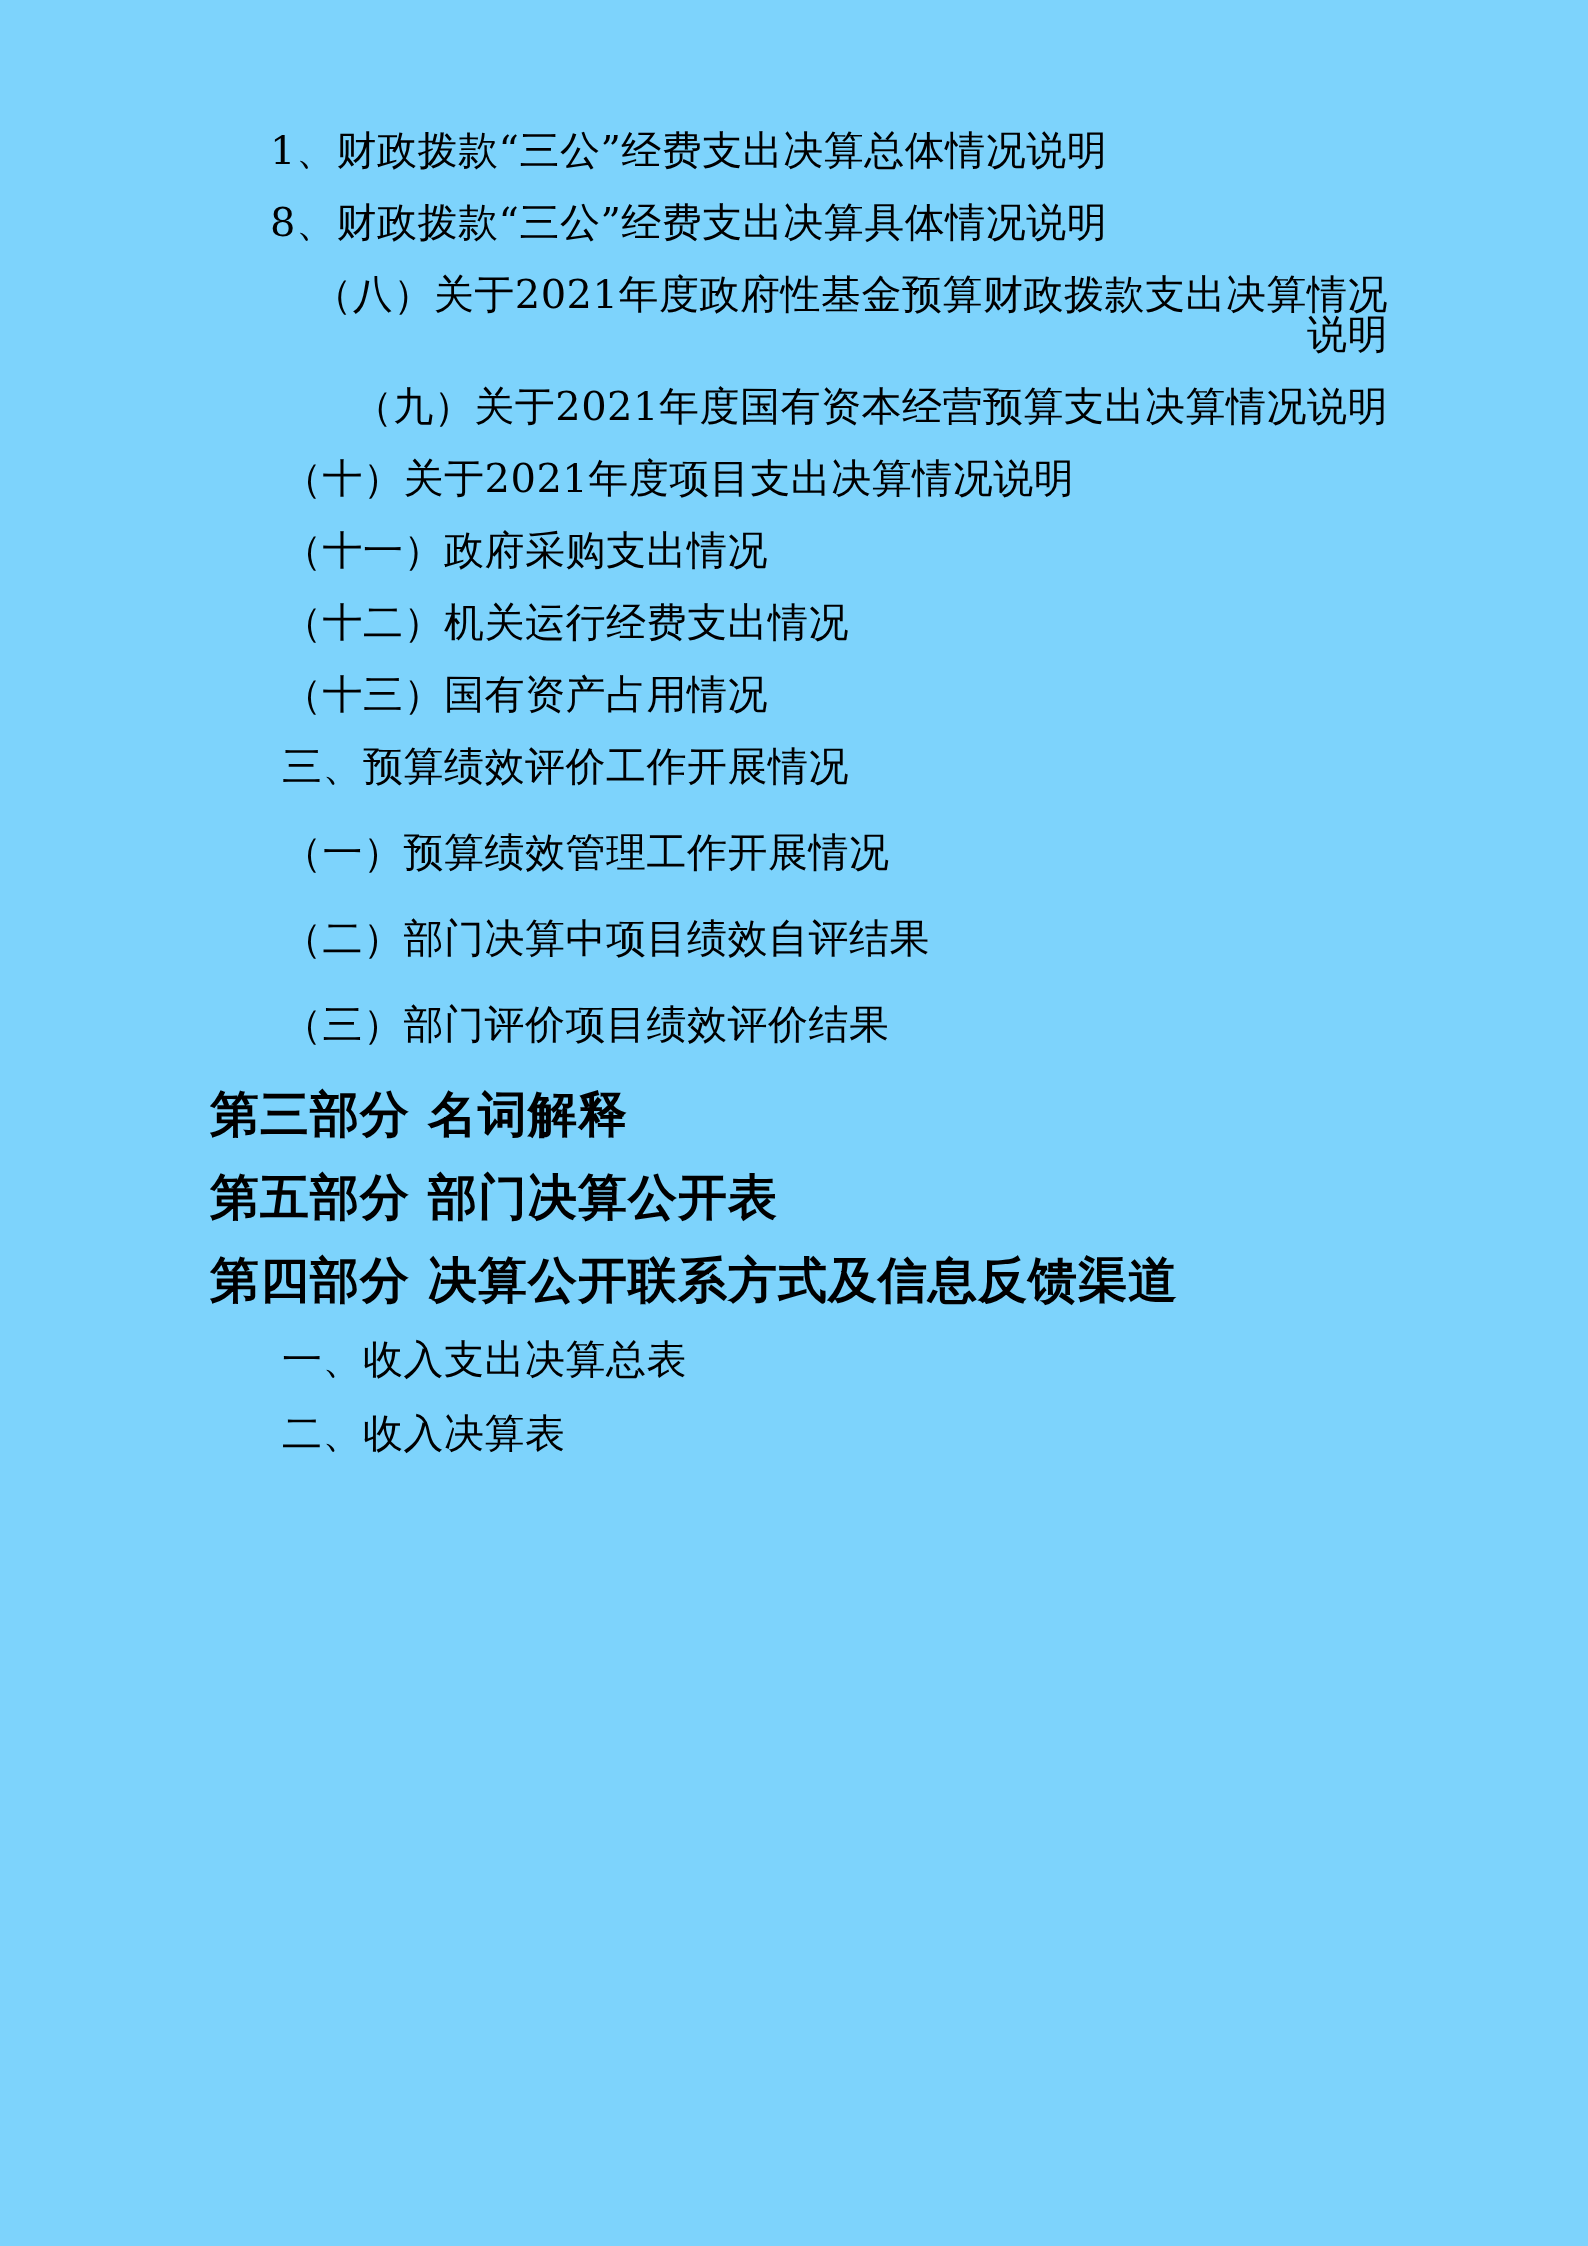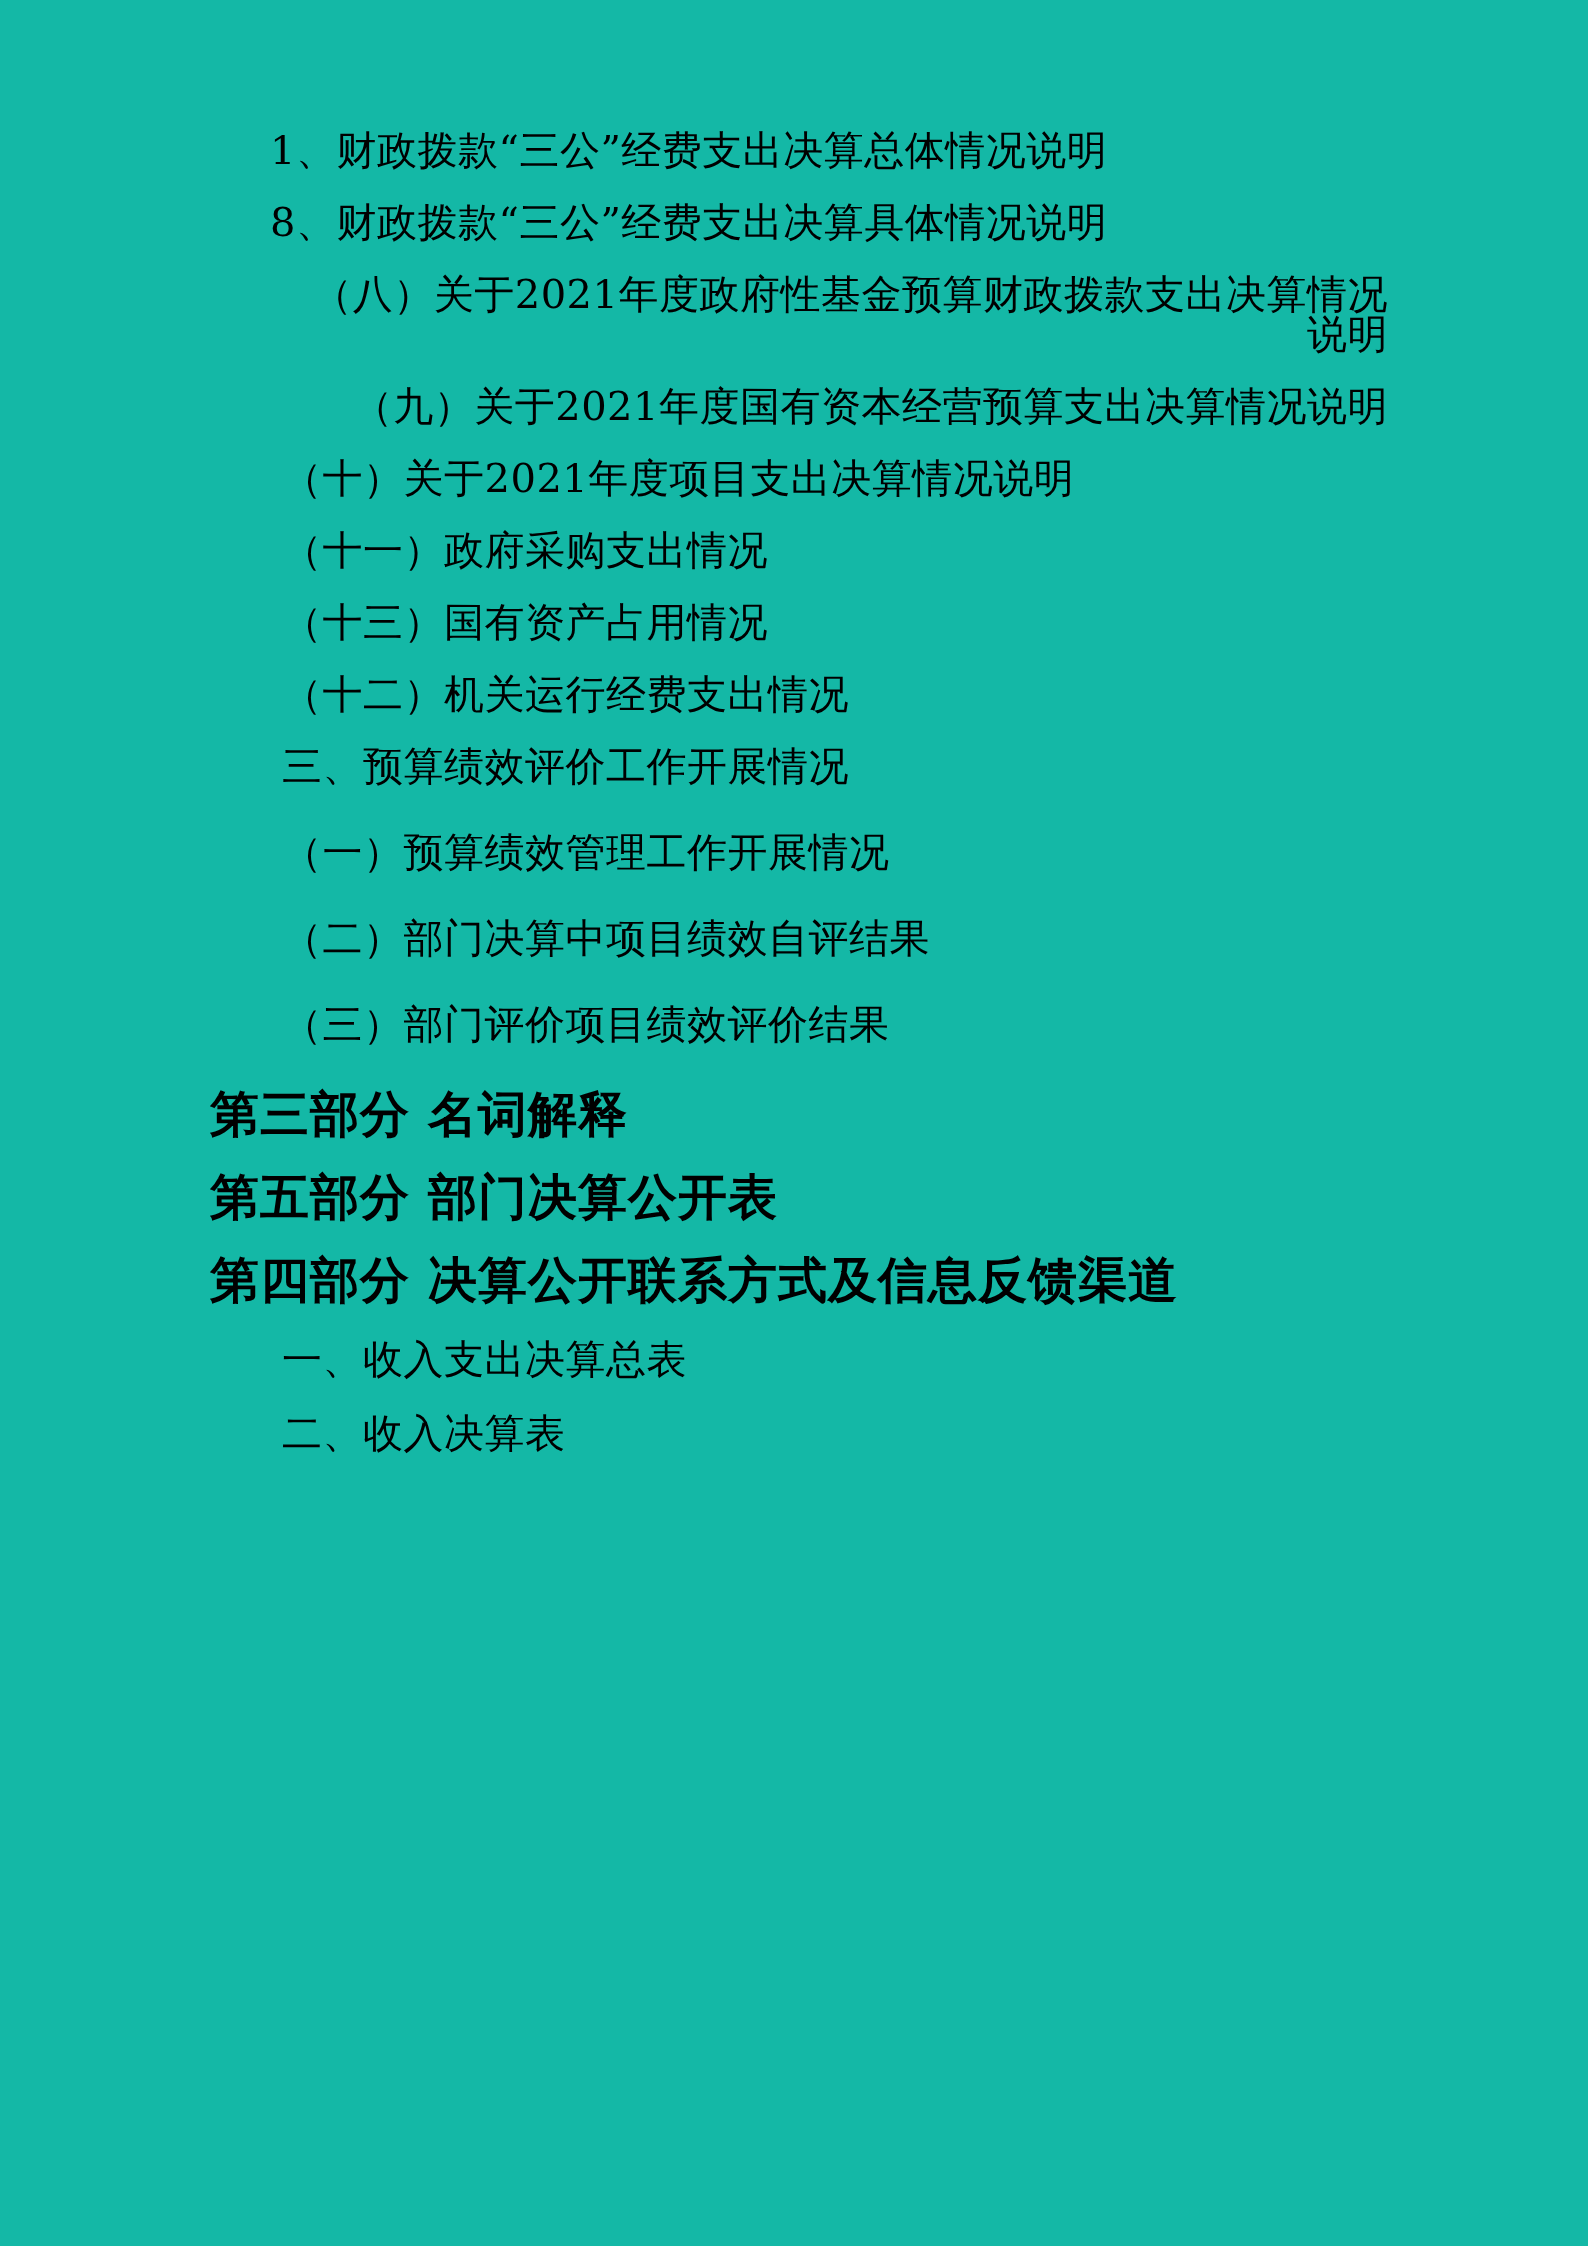--- a/index.html
+++ b/index.html
@@ -3,21 +3,21 @@
 <meta charset="utf-8">
 <style>
   html, body {
     margin: 0;
     padding: 0;
     background: #ffffff;
   }
   .page {
     width: 1588px;
     height: 2246px;
-    background: #14b8a6;
+    background: #7dd3fc;
     position: relative;
     box-sizing: border-box;
     padding: 130px 200px 0 210px;
     font-family: "DejaVu Serif", "Liberation Serif", serif;
     color: #000000;
   }
   .line {
     color: #000;
     font-size: 40px;
     line-height: 1.0;
@@ -63,22 +63,22 @@
 <body>
 
 <div class="page">
 
   <div class="line indent-sm">1、财政拨款“三公”经费支出决算总体情况说明</div>
   <div class="line indent-sm">8、财政拨款“三公”经费支出决算具体情况说明</div>
   <div class="line para">（八）关于2021年度政府性基金预算财政拨款支出决算情况说明</div>
   <div class="line para">（九）关于2021年度国有资本经营预算支出决算情况说明</div>
   <div class="line indent">（十）关于2021年度项目支出决算情况说明</div>
   <div class="line indent">（十一）政府采购支出情况</div>
+  <div class="line indent">（十二）机关运行经费支出情况</div>
   <div class="line indent">（十三）国有资产占用情况</div>
-  <div class="line indent">（十二）机关运行经费支出情况</div>
   <div class="line indent spaced">三、预算绩效评价工作开展情况</div>
   <div class="line indent spaced">（一）预算绩效管理工作开展情况</div>
   <div class="line indent spaced">（二）部门决算中项目绩效自评结果</div>
   <div class="line indent spaced">（三）部门评价项目绩效评价结果</div>
 
   <div class="line heading">第三部分 名词解释</div>
   <div class="line heading">第五部分 部门决算公开表</div>
   <div class="line heading">第四部分 决算公开联系方式及信息反馈渠道</div>
 
   <div class="line indent tail">一、收入支出决算总表</div>

